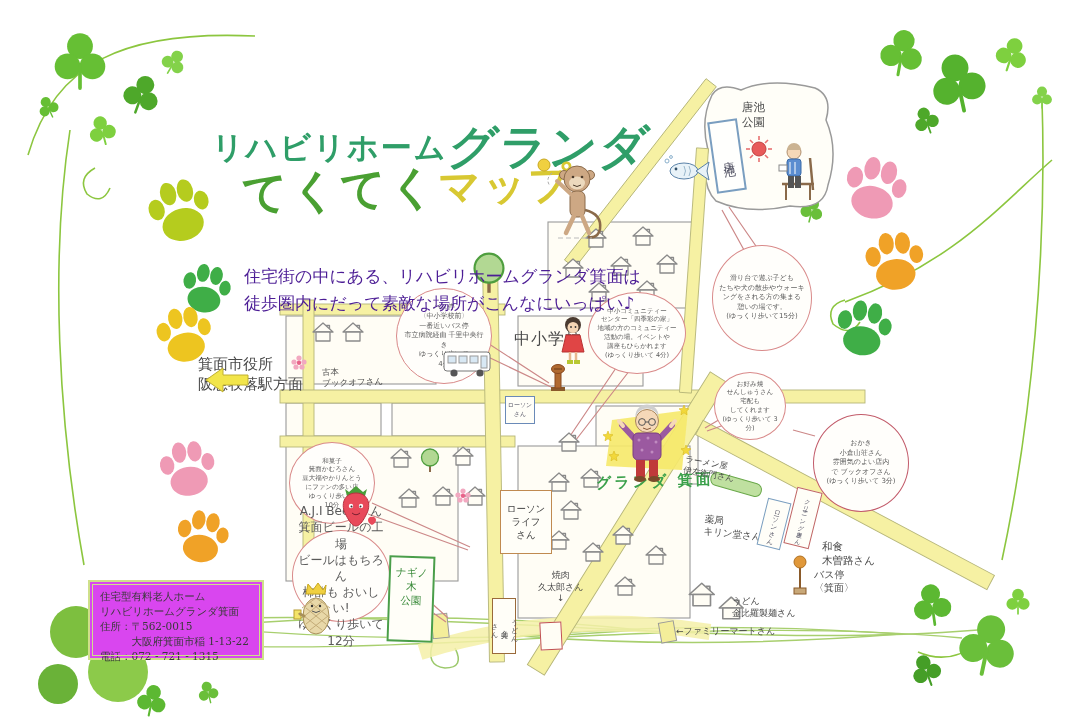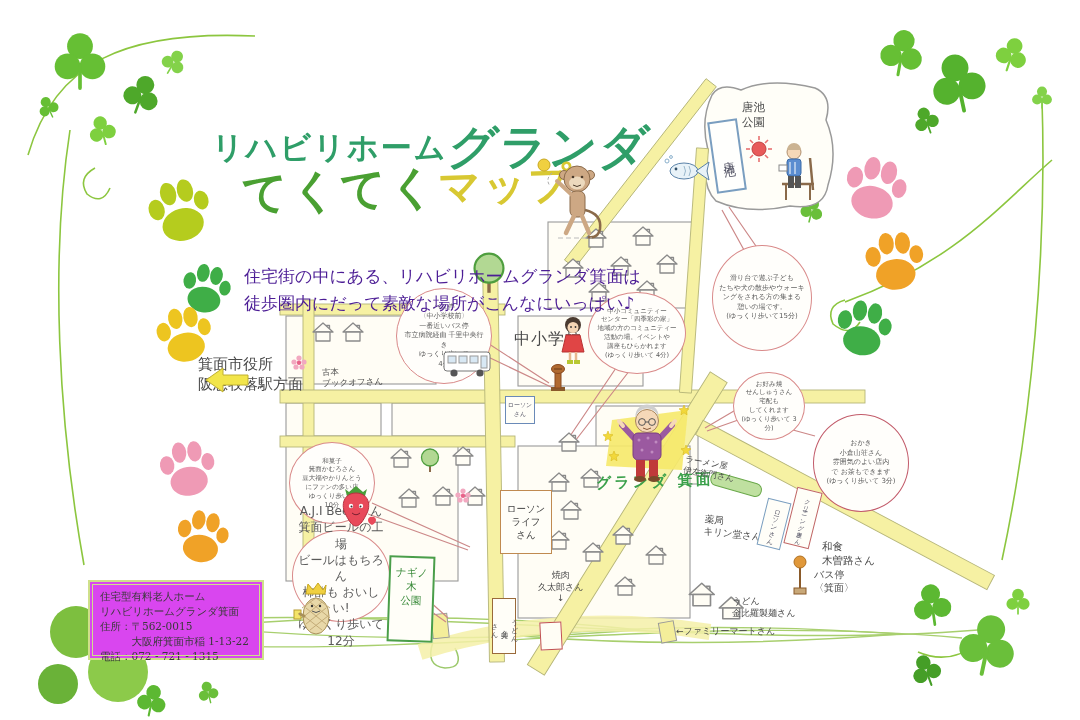--- a/index.html
+++ b/index.html
@@ -224,29 +224,29 @@
 センター「四季彩の家」
 地域の方のコミュニティー
 活動の場。イベントや
 講座もひらかれます
 (ゆっくり歩いて 4分)</div>
   <div class="bubble" style="left:712px;top:245px;width:100px;height:106px;font-size:7px;">滑り台で遊ぶ子ども
 たちや犬の散歩やウォーキ
 ングをされる方の集まる
 憩いの場です。
 (ゆっくり歩いて15分)</div>
-  <div class="bubble" style="left:733px;top:372px;width:72px;height:68px;font-size:6.5px;">お好み焼
+  <div class="bubble" style="left:714px;top:372px;width:72px;height:68px;font-size:6.5px;">お好み焼
 せんしゅうさん
 宅配も
 してくれます
 (ゆっくり歩いて 3分)</div>
   <div class="bubble" style="left:813px;top:414px;width:96px;height:98px;font-size:7px;border-color:#c25b6a;">おかき
 小倉山荘さん
 雰囲気のよい店内
-で お茶もできます
+で ブックオフさん
 (ゆっくり歩いて 3分)</div>
   <div class="bubble" style="left:289px;top:442px;width:86px;height:82px;font-size:6.5px;">和菓子
 箕面かむろさん
 豆大福やかりんとう
 にファンの多い店
 ゆっくり歩いて
 10分</div>
   <div class="bubble" style="left:292px;top:530px;width:98px;height:92px;font-size:12px;">A.J.I BeeRさん
 箕面ビールの工場
 ビールはもちろん

